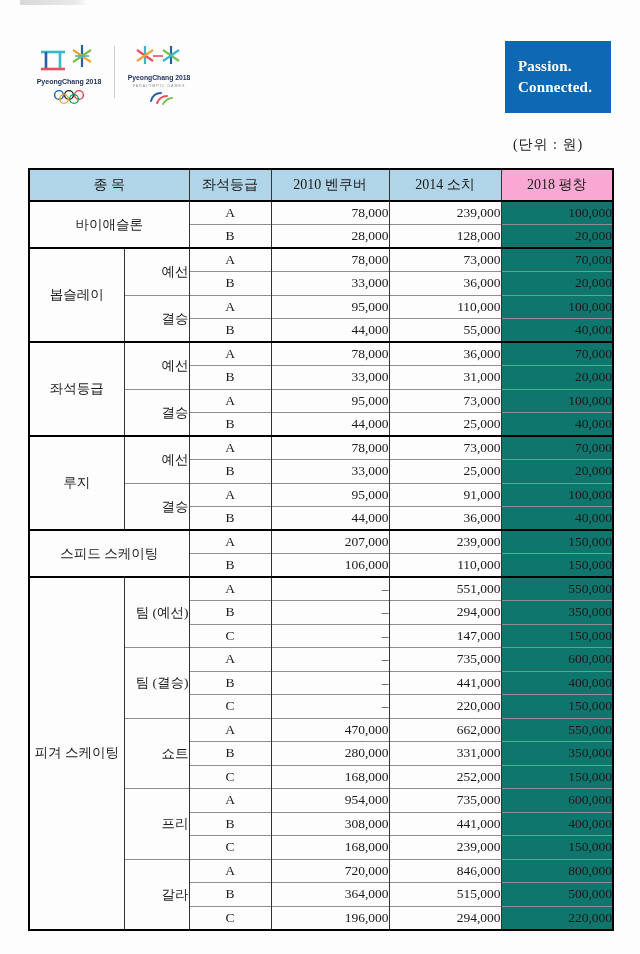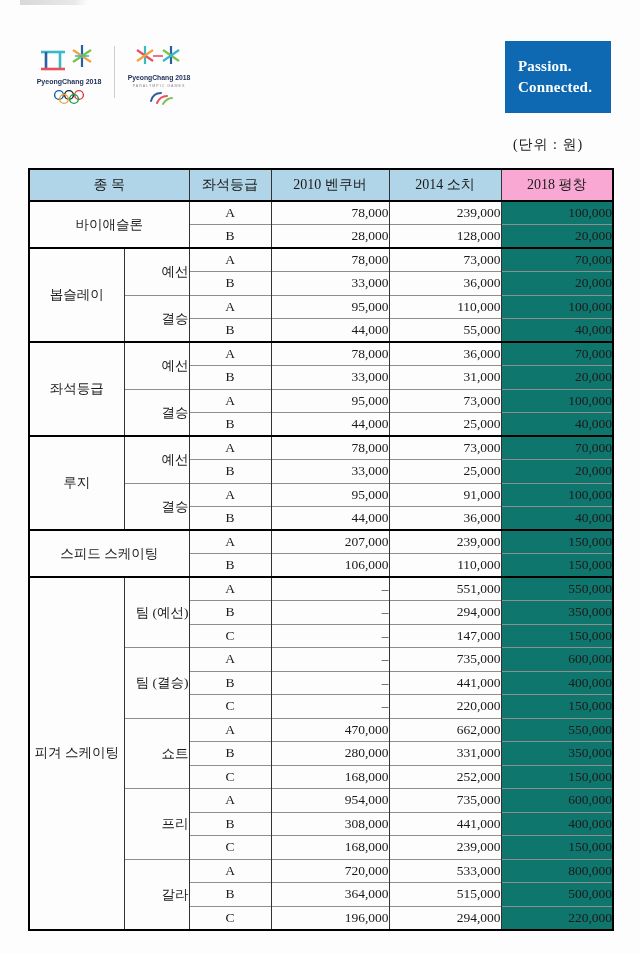--- a/index.html
+++ b/index.html
@@ -311,21 +311,21 @@
         <tr>
           <td class="grade">C</td>
           <td class="num">168,000</td>
           <td class="num">239,000</td>
           <td class="num c2018">150,000</td>
         </tr>
         <tr>
           <td class="round gstart2" rowspan="3">갈라</td>
           <td class="grade gstart2">A</td>
           <td class="num gstart2">720,000</td>
-          <td class="num gstart2">533,000</td>
+          <td class="num gstart2">846,000</td>
           <td class="num c2018 gstart2">800,000</td>
         </tr>
         <tr>
           <td class="grade">B</td>
           <td class="num">364,000</td>
           <td class="num">515,000</td>
           <td class="num c2018">500,000</td>
         </tr>
         <tr>
           <td class="grade">C</td>

